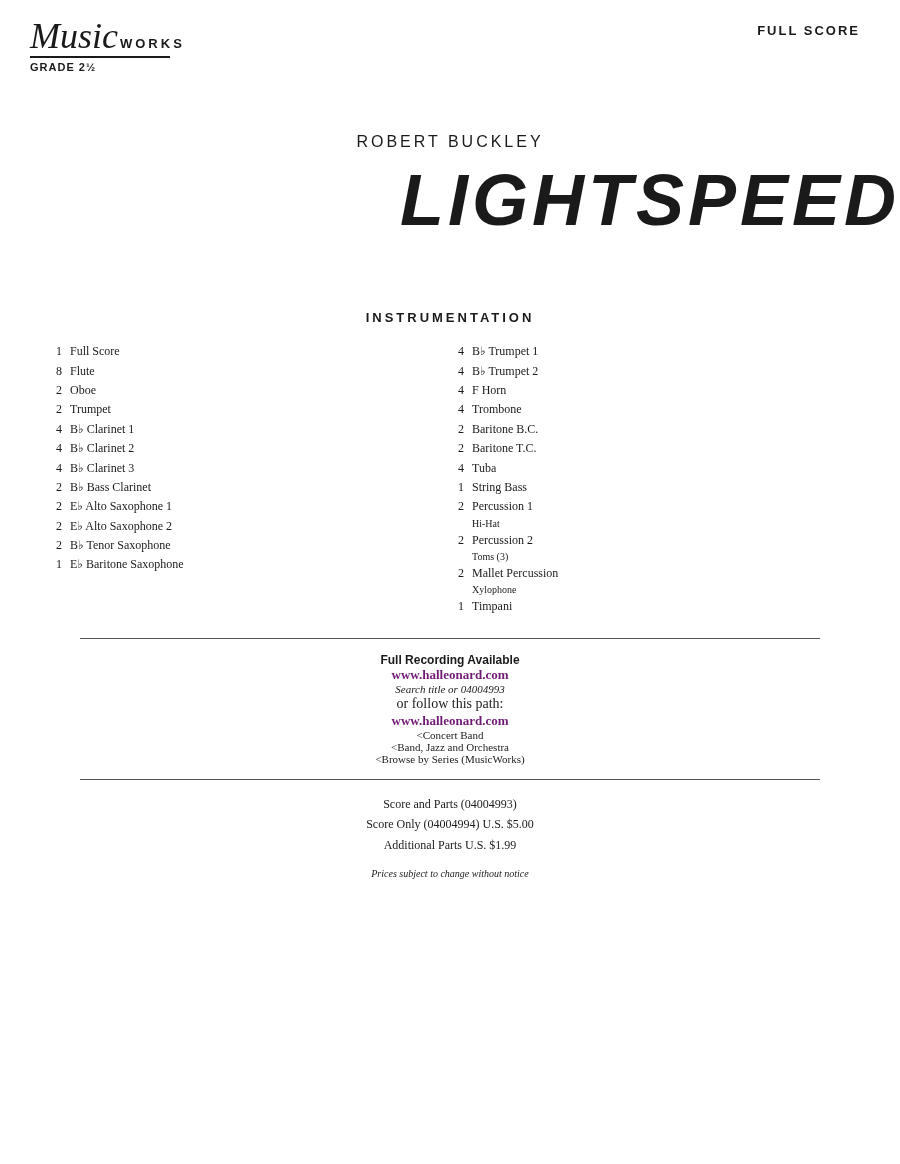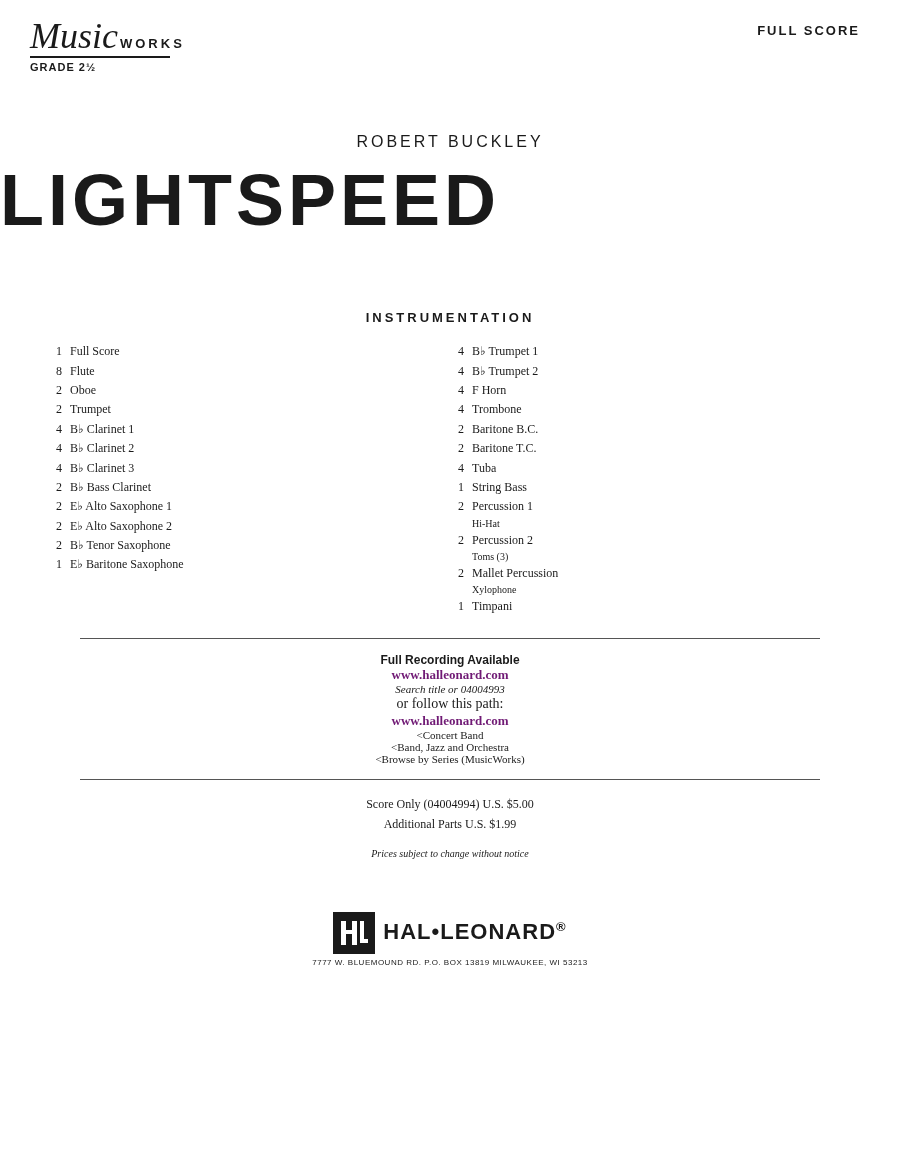--- a/index.html
+++ b/index.html
@@ -95,22 +95,23 @@
       font-family: Arial, sans-serif;
       font-size: 16px;
       letter-spacing: 3px;
       font-weight: normal;
       color: #1a1a1a;
       text-transform: uppercase;
     }
 
     
     .title-section {
-      text-align: left;
+      text-align: right;
       margin-top: 10px;
+      font-style: italic;
     }
 
     .main-title {
       font-family: Arial, sans-serif;
       font-size: 72px;
       font-weight: bold;
       color: #1a1a1a;
       letter-spacing: 4px;
       text-transform: uppercase;
       line-height: 1.1;
@@ -434,40 +435,20 @@
     <div class="recording-path">
       <span class="recording-path-item">&lt;Concert Band</span>
       <span class="recording-path-item">&lt;Band, Jazz and Orchestra</span>
       <span class="recording-path-item">&lt;Browse by Series (MusicWorks)</span>
     </div>
   </div>
 
   <hr class="divider2">
 
   <div class="score-info">
+    <div>Score and Parts (04004993)</div>
     <div>Score Only (04004994) U.S. $5.00</div>
     <div>Additional Parts U.S. $1.99</div>
     <div class="score-info-prices">Prices subject to change without notice</div>
   </div>
 
-  <div class="footer">
-    <div class="hal-leonard-logo">
-      <div class="hal-logo-box">
-
-        <svg width="36" height="36" viewBox="0 0 36 36">
-          <rect x="0" y="0" width="36" height="36" fill="#1a1a1a"></rect>
-
-          <rect x="5" y="6" width="5" height="24" fill="white"></rect>
-          <rect x="5" y="15" width="11" height="4" fill="white"></rect>
-          <rect x="16" y="6" width="5" height="24" fill="white"></rect>
-
-          <rect x="24" y="6" width="4" height="18" fill="white"></rect>
-          <rect x="24" y="24" width="8" height="4" fill="white"></rect>
-        </svg>
-      </div>
-      <span class="hal-leonard-text">
-        <span>HAL•LEONARD</span><span style="font-size:13px;vertical-align:super;">®</span>
-      </span>
-    </div>
-    <div class="hal-address">7777 W. BLUEMOUND RD. P.O. BOX 13819 MILWAUKEE, WI 53213</div>
-  </div>
 
 </div>
 
 </body></html>

